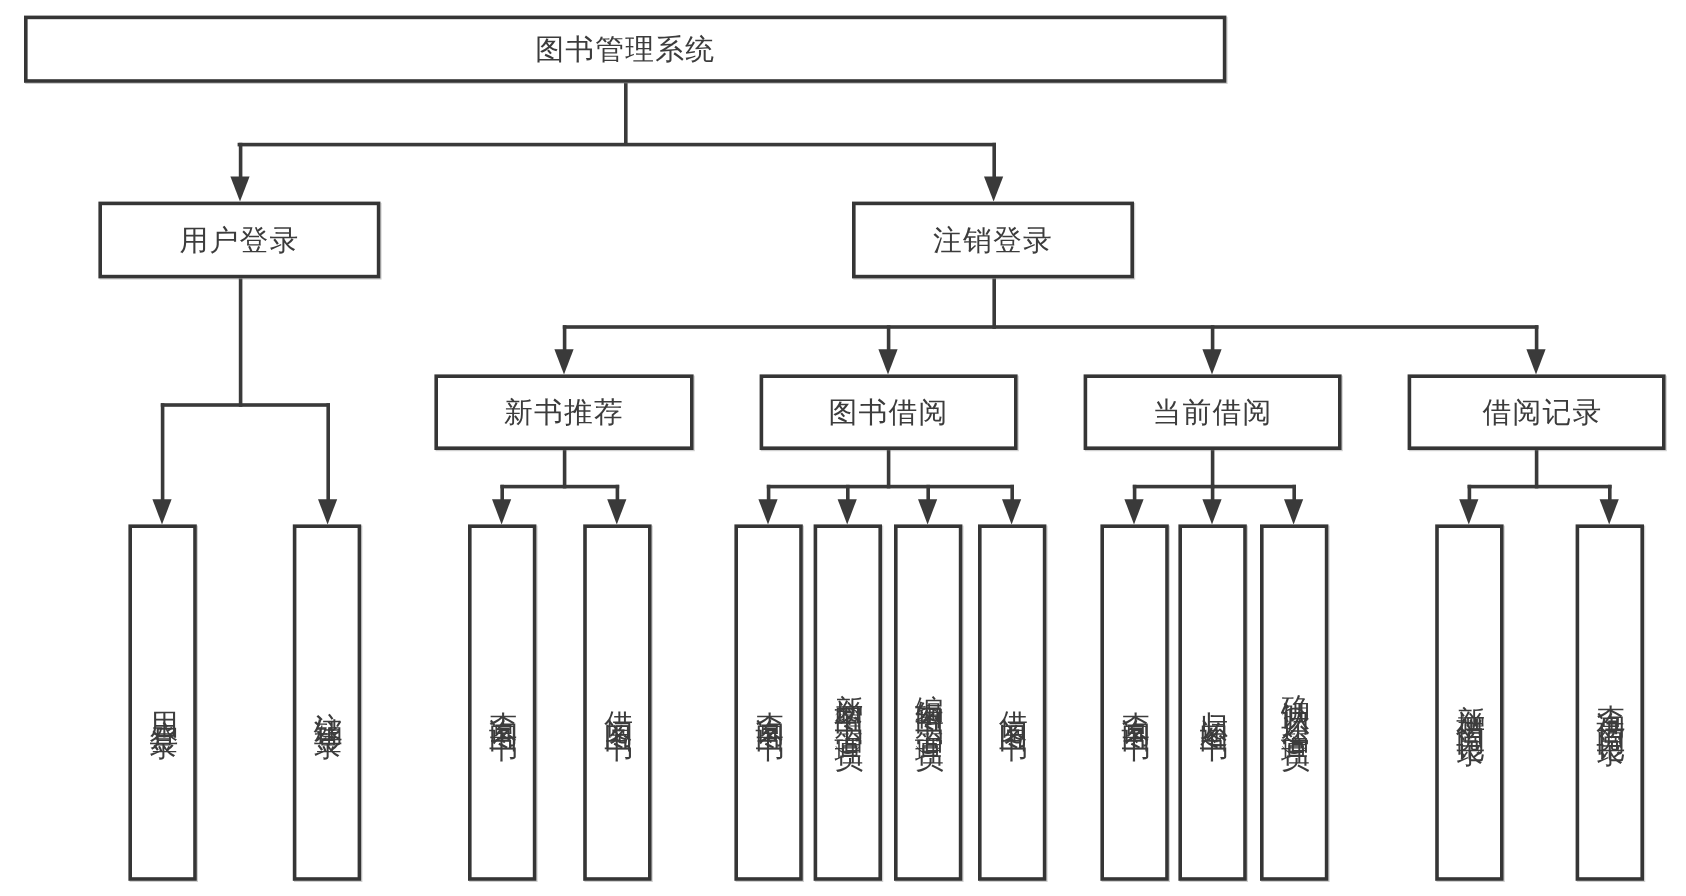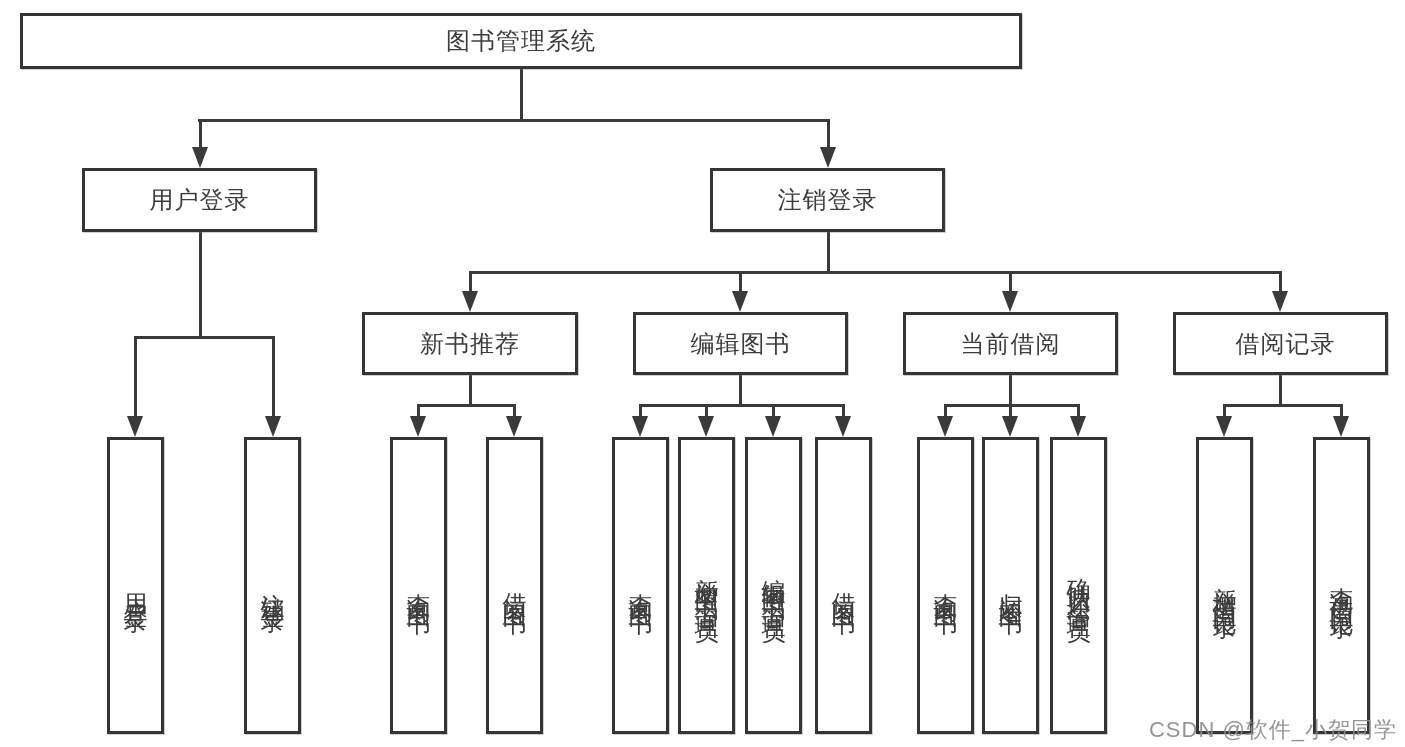--- a/index.html
+++ b/index.html
@@ -128,21 +128,21 @@
     <span>用户登录</span>
   </div>
   <div class="box h" style="left:710px; top:168px; width:235px; height:64px;">
     <span>注销登录</span>
   </div>
 
   <div class="box h" style="left:362px; top:312px; width:216px; height:63px;justify-content:center;">
     <span>新书推荐</span>
   </div>
   <div class="box h" style="left:633px; top:312px; width:215px; height:63px;">
-    <span>编辑图书</span>
+    <span>图书借阅</span>
   </div>
   <div class="box h" style="left:903px; top:312px; width:215px; height:63px;justify-content:center;">
     <span>当前借阅</span>
   </div>
   <div class="box h" style="left:1173px; top:312px; width:215px; height:63px;padding-left:10px;">
     <span>借阅记录</span>
   </div>
 
   <div class="box v" style="left:107px; top:437px; width:57px; height:297px;">
     <span>用户登录</span>
@@ -181,14 +181,13 @@
     <span>确认归还（管理员）</span>
   </div>
 
   <div class="box v" style="left:1196px; top:437px; width:57px; height:297px;">
     <span>新增借阅记录</span>
   </div>
   <div class="box v" style="left:1313px; top:437px; width:57px; height:297px;">
     <span>查询借阅记录</span>
   </div>
 
-  <div id="watermark">CSDN @软件_小贺同学</div>
 </div>
 
 </body></html>

